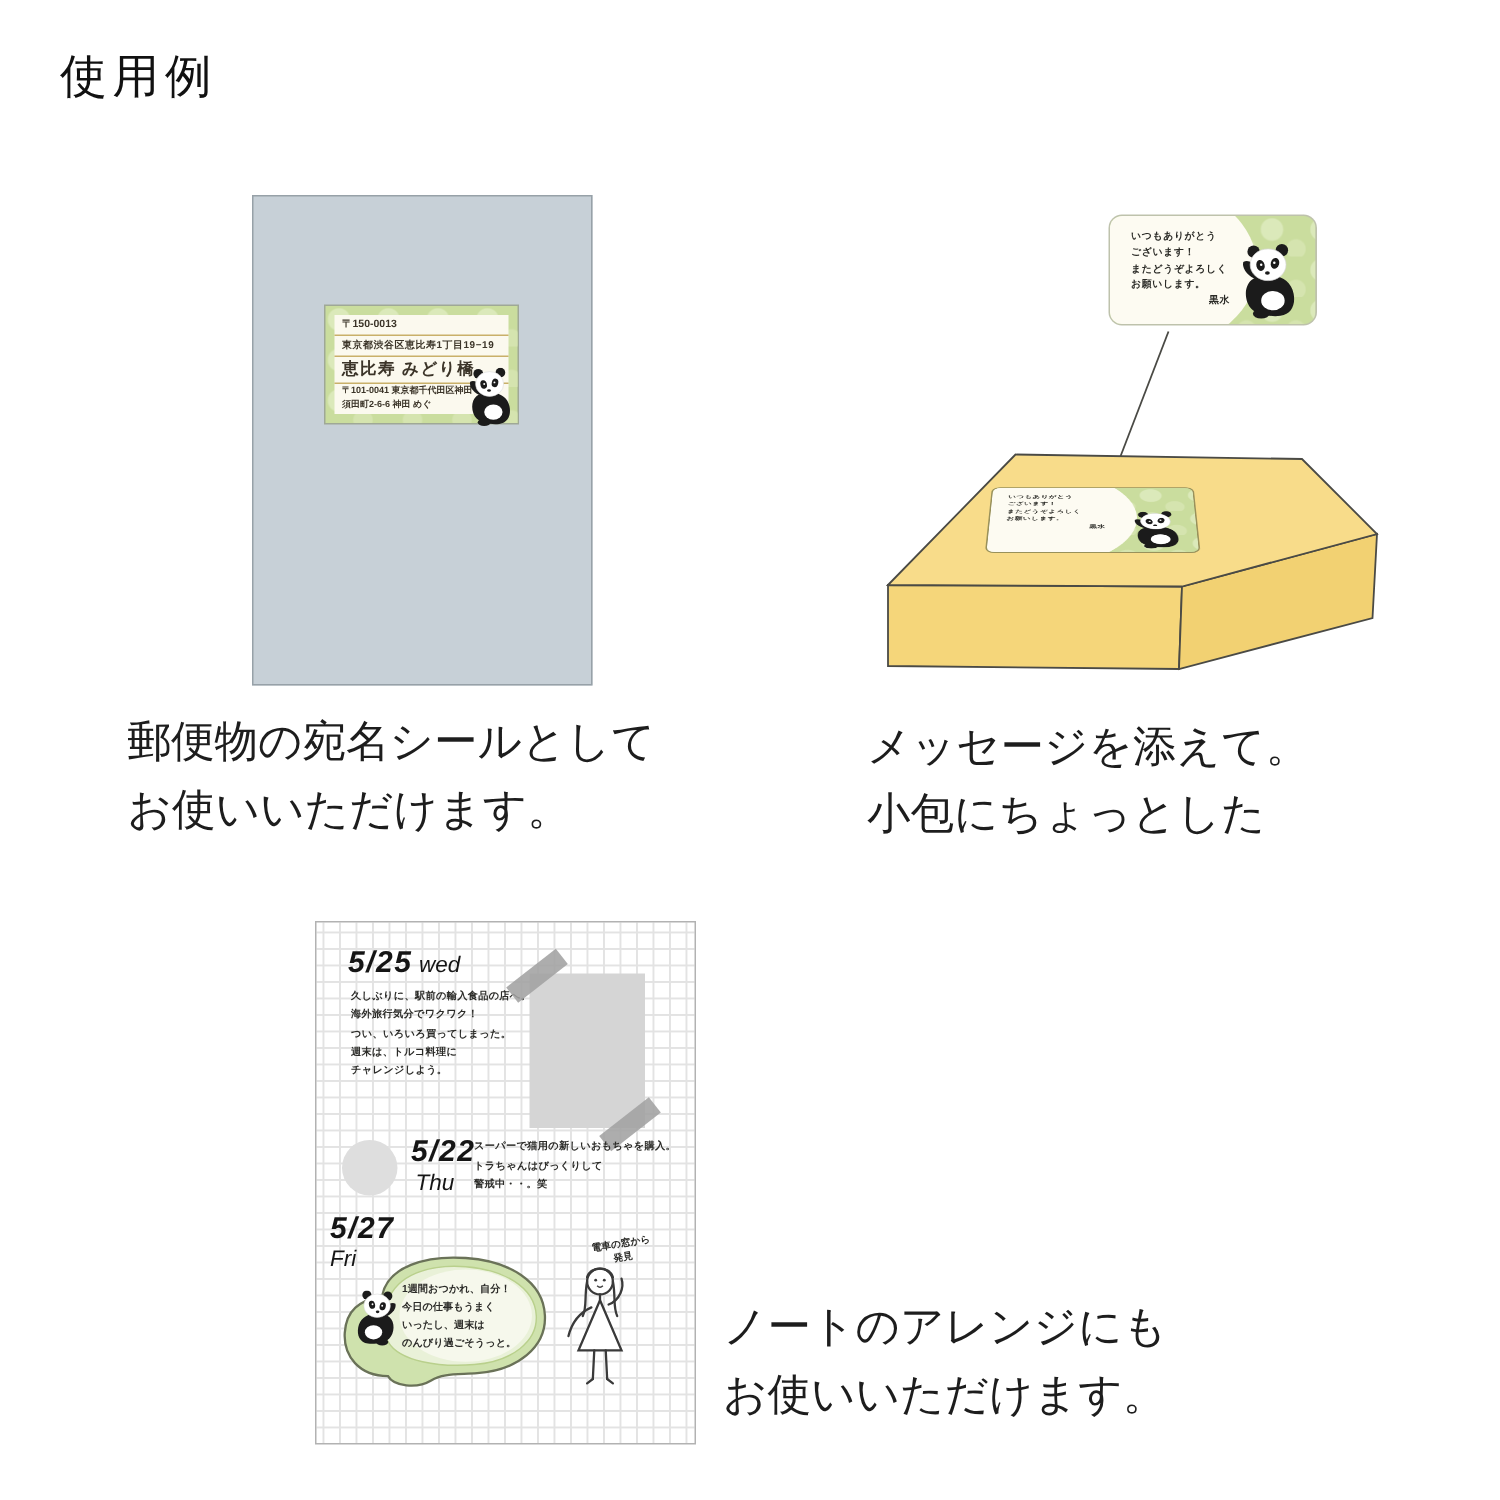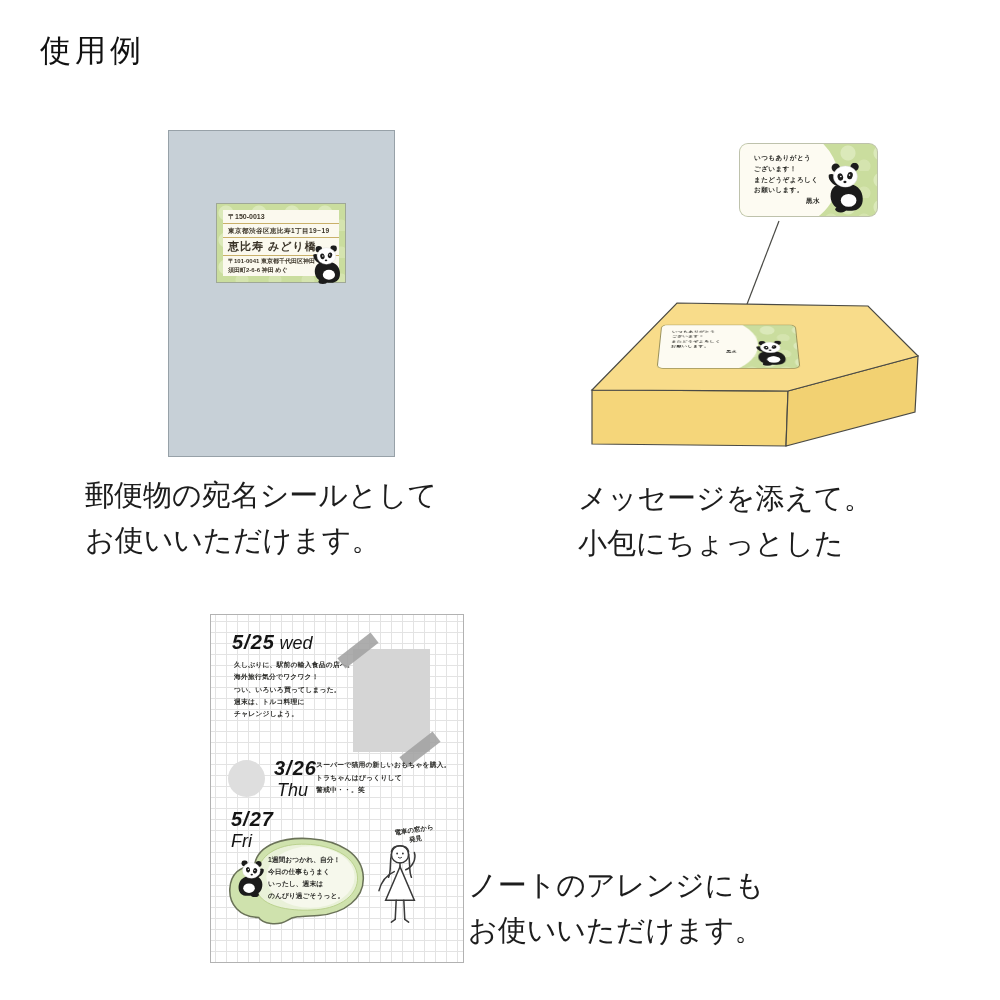--- a/index.html
+++ b/index.html
@@ -40,28 +40,28 @@
   .mini-wrap{left:660px;top:310px;width:137px;height:72px;
              transform:perspective(320px) rotateX(26deg) scaleY(0.66);}
   .mini-wrap .msg-label{left:0;top:0;border-radius:5px;box-shadow:0 0 0 1px rgba(90,95,60,.6);}
   .mini-wrap .msg-text{left:11px;top:7px;font-size:5px;line-height:8.4px;}
   .mini-wrap .msg-panda{width:38px;height:46px;}
 
   
   .caption{font-size:29px;line-height:45px;color:#1d1d1d;}
   .cap-mail{left:85px;top:473px;width:392px;text-align:left;}
   .cap-parcel{left:578px;top:476px;}
-  .cap-note{left:468px;top:863px;}
+  .cap-note{left:482px;top:863px;}
 
   
   .notebook{left:210px;top:614px;width:252px;height:347px;background:#fff;border:1px solid #b2b2b2;
     background-image:linear-gradient(#e3e3e3 1px,transparent 1px),linear-gradient(90deg,#e3e3e3 1px,transparent 1px);
     background-size:11px 11px;background-position:4px 6px;overflow:hidden;}
   .date-big{font-size:20px;font-weight:bold;font-style:italic;color:#151515;letter-spacing:1px;}
-  .date-day{font-size:18px;font-style:italic;color:#151515;}
+  .date-day{font-size:15px;font-style:italic;color:#151515;}
   .diary{font-size:6.8px;line-height:12.3px;font-weight:bold;color:#2b2b28;letter-spacing:.2px;white-space:nowrap;}
   .photo{left:142px;top:34px;width:77px;height:103px;background:#d5d5d5;}
   .tape{width:42px;height:13px;background:#a2a2a2;opacity:.88;}
   .tape1{left:126px;top:29px;transform:rotate(-38deg);}
   .tape2{left:188px;top:128px;transform:rotate(-38deg);}
   .circle526{left:17px;top:145px;width:37px;height:37px;border-radius:50%;background:#dedede;}
   .bubble-sticker{left:12px;top:216px;width:150px;height:96px;}
   .bubble-text{left:57px;top:239px;font-size:6.8px;line-height:12px;font-weight:bold;color:#2b2b28;white-space:nowrap;}
   .sticker-panda{left:20px;top:243px;width:34px;height:42px;transform:scaleX(-1);}
   .girl{left:160px;top:226px;width:58px;height:86px;}
@@ -191,30 +191,30 @@
       <div>週末は、トルコ料理に</div>
       <div>チャレンジしよう。</div>
     </div>
 
     <div class="abs photo"></div>
     <div class="abs tape tape1"></div>
     <div class="abs tape tape2"></div>
 
     <div class="abs circle526"></div>
     <div class="abs" style="left:63px;top:142px;">
-      <div class="date-big">3/26</div>
+      <div class="date-big">5/22</div>
       <div class="date-day" style="padding-left:3px;">Thu</div>
     </div>
     <div class="abs diary" style="left:105px;top:144px;line-height:12.5px;">
       <div>スーパーで猫用の新しいおもちゃを購入。</div>
       <div>トラちゃんはびっくりして</div>
       <div>警戒中・・。笑</div>
     </div>
 
-    <div class="abs" style="left:20px;top:193px;">
+    <div class="abs" style="left:9px;top:193px;">
       <div class="date-big">5/27</div>
       <div class="date-day">Fri</div>
     </div>
 
     <svg class="abs bubble-sticker" viewBox="0 0 150 100">
       <path d="M30 34 C34 14 60 6 88 8 C118 10 142 24 143 48 C144 70 124 86 96 88 C82 89 72 88 64 93 C54 99 38 97 34 90 C14 90 3 76 4 60 C5 44 14 38 30 34 Z" fill="#cfe2ad" stroke="#6a7258" stroke-width="1.6"></path>
       <path d="M34 38 C40 20 62 12 88 14 C114 16 136 28 137 48 C138 66 120 80 94 82 C70 84 42 80 34 66 C28 56 28 48 34 38 Z" fill="#e9f1d8" stroke="#b9d08c" stroke-width="1"></path>
       <ellipse cx="88" cy="48" rx="46" ry="32" fill="#f6f8ec"></ellipse>
     </svg>
     <svg class="abs sticker-panda" viewBox="0 0 100 110">

